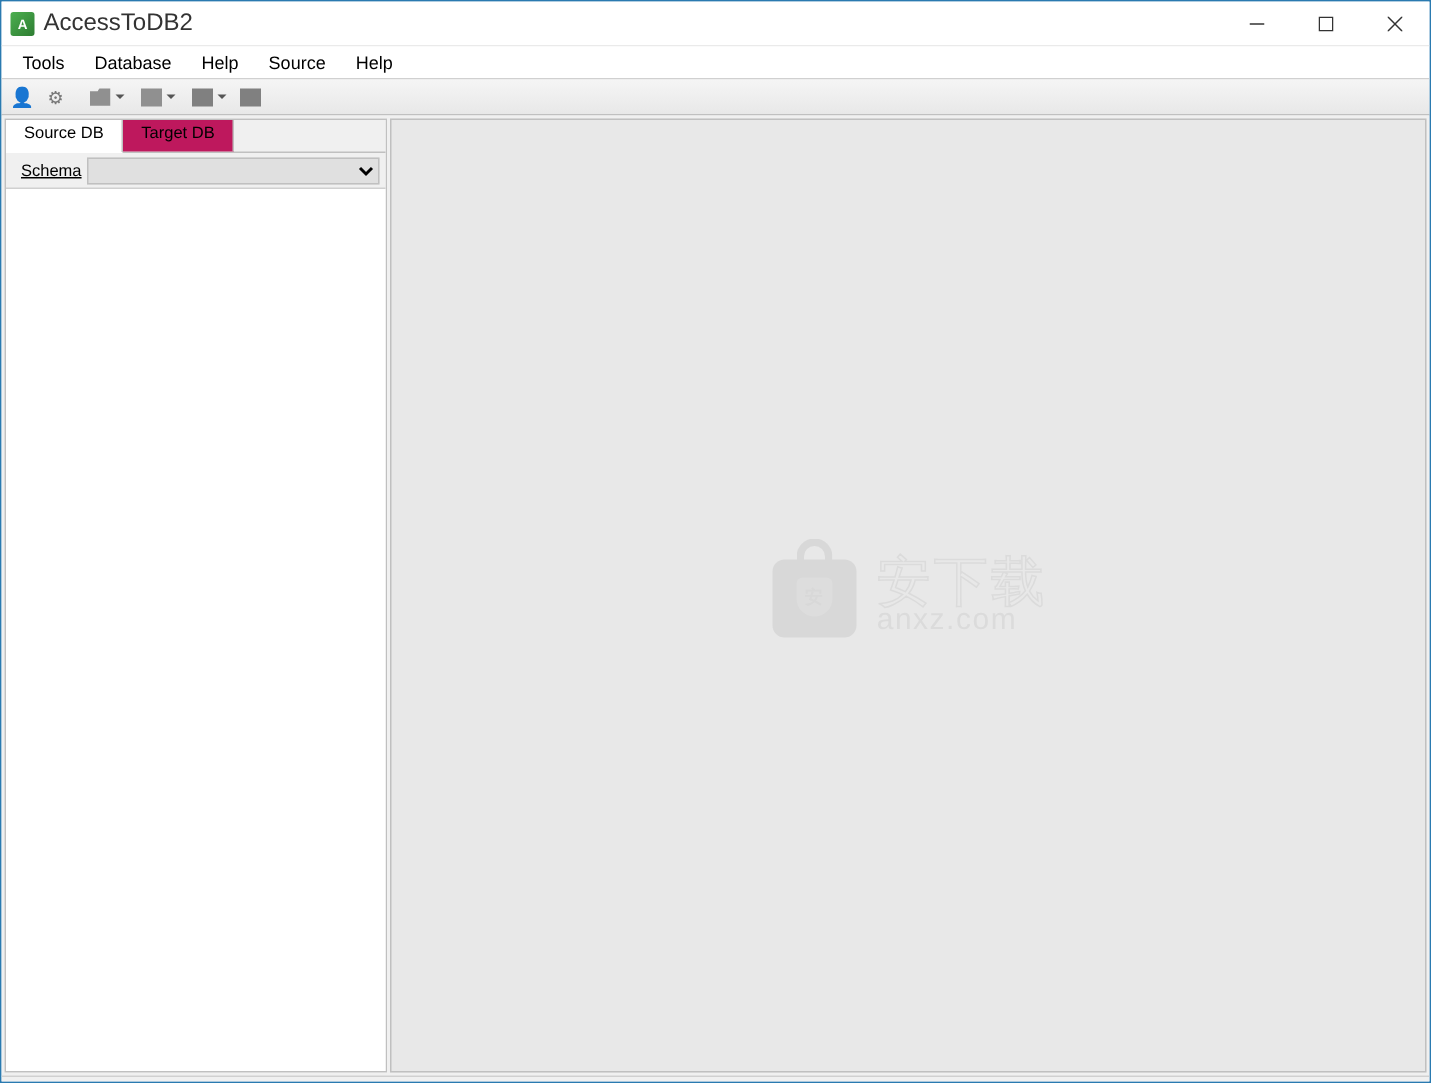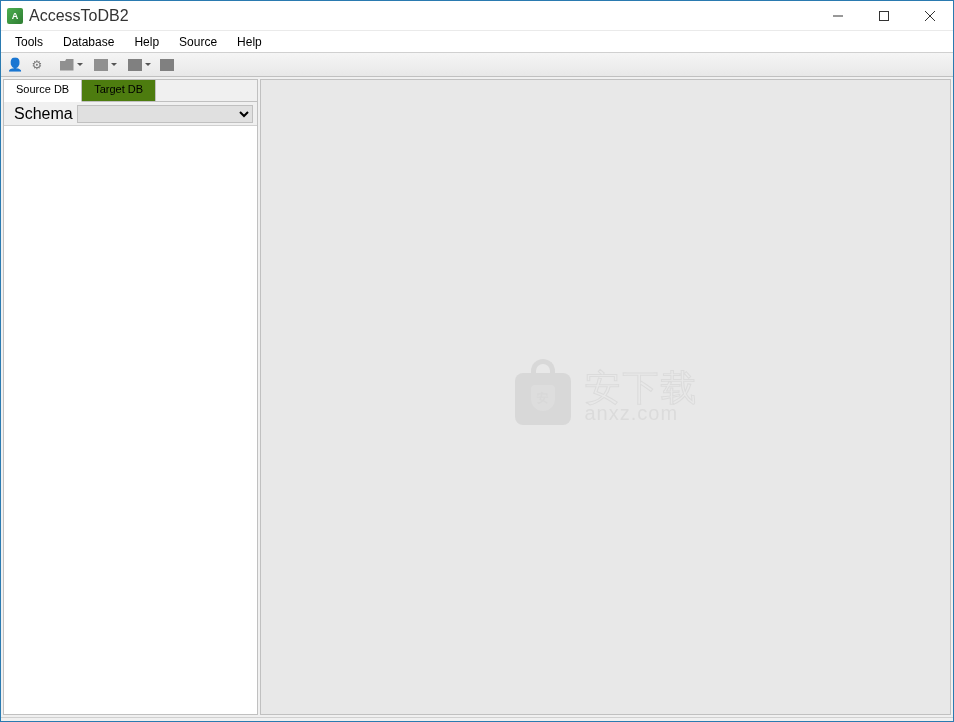--- a/index.html
+++ b/index.html
@@ -131,42 +131,43 @@
       height: 22px;
       display: flex;
       background: #f0f0f0;
       border-bottom: 1px solid #c0c0c0;
     }
     .tab {
       padding: 3px 12px;
       font-size: 11px;
       color: #000;
       border-right: 1px solid #c0c0c0;
-      background: #4d7c0f;
+      background: #be185d;
       cursor: pointer;
       position: relative;
     }
     .tab.active {
       background: #fff;
       border-bottom: 1px solid #fff;
       margin-bottom: -1px;
     }
     .schema-row {
       height: 24px;
       display: flex;
       align-items: center;
       padding: 2px 4px;
       gap: 4px;
       background: #f0f0f0;
       border-bottom: 1px solid #d0d0d0;
     }
     .schema-label {
-      font-size: 16px;
+      font-size: 11px;
       color: #000;
       padding-left: 6px;
+      text-decoration: underline;
     }
     .schema-select {
       flex: 1;
       height: 18px;
       background: #e0e0e0;
       border: 1px solid #c0c0c0;
       font-size: 11px;
       padding: 0 3px;
     }
     .tree-area {

